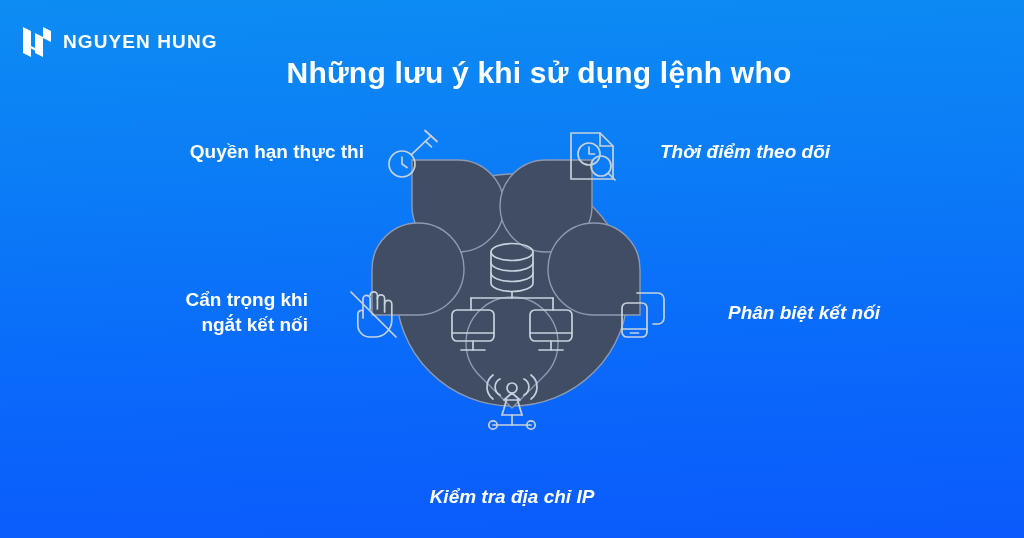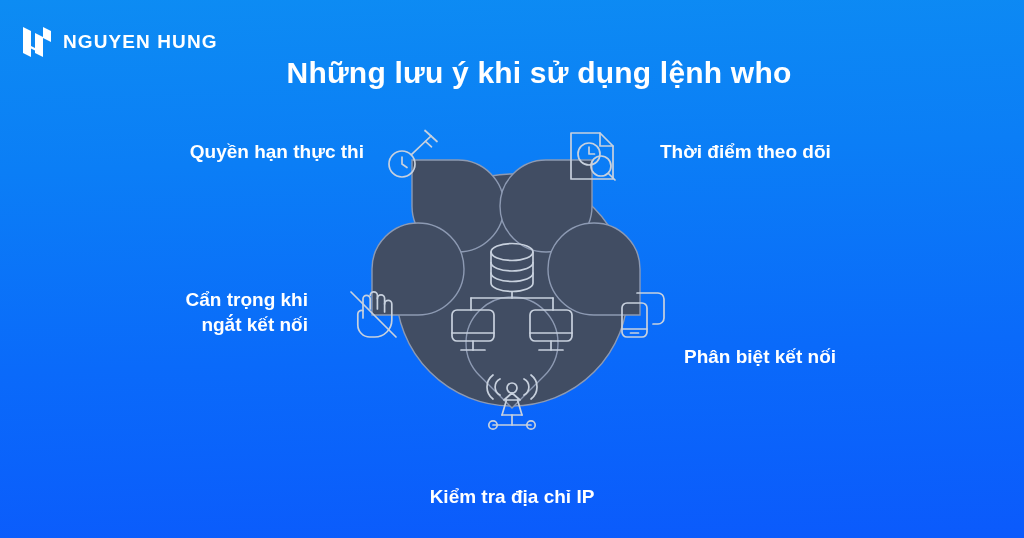--- a/index.html
+++ b/index.html
@@ -36,28 +36,28 @@
   #stage { position:absolute; left:0; top:0; width:1024px; height:538px; }
   #diagram { position:absolute; left:320px; top:100px; width:384px; height:360px; }
 
   
   .label {
     position:absolute; color:#ffffff;
     font-size:19px; font-weight:bold; line-height:1.33;
     white-space:pre-line;
   }
   .label.right-align { text-align:right; }
-  .label.left-align  { text-align:left; }
+  .label.left-align  { text-align:left;font-style:italic; }
   .label.center-align{ text-align:center; }
 
   #label-perm    { right:660px; top:139px;margin-left:48px; }
   #label-time    { left:660px;  top:139px; }
   #label-caution { right:716px; top:287px; }
-  #label-conn    { left:684px;  top:300px;margin-top:44px; }
-  #label-ip      { left:0; width:1024px; top:484px; text-align:center; }
+  #label-conn    { left:728px;  top:300px; }
+  #label-ip      { left:0; width:1024px; top:484px; text-align:center;font-style:italic; }
 </style>
 </head>
 <body>
 
 <div id="logo">
   <span class="mark">
     <svg viewBox="0 0 30 36" width="30" height="36" aria-hidden="true">
       <path d="M1 3 L9 7 L9 22 L13 24 L13 9 L21 13 L21 33 L13 29 L13 26.5 L9 24.5 L9 33 L1 29 Z" fill="#ffffff"></path>
       <path d="M21 3 L29 7 L29 18 L21 14 Z" fill="#ffffff"></path>
     </svg>

